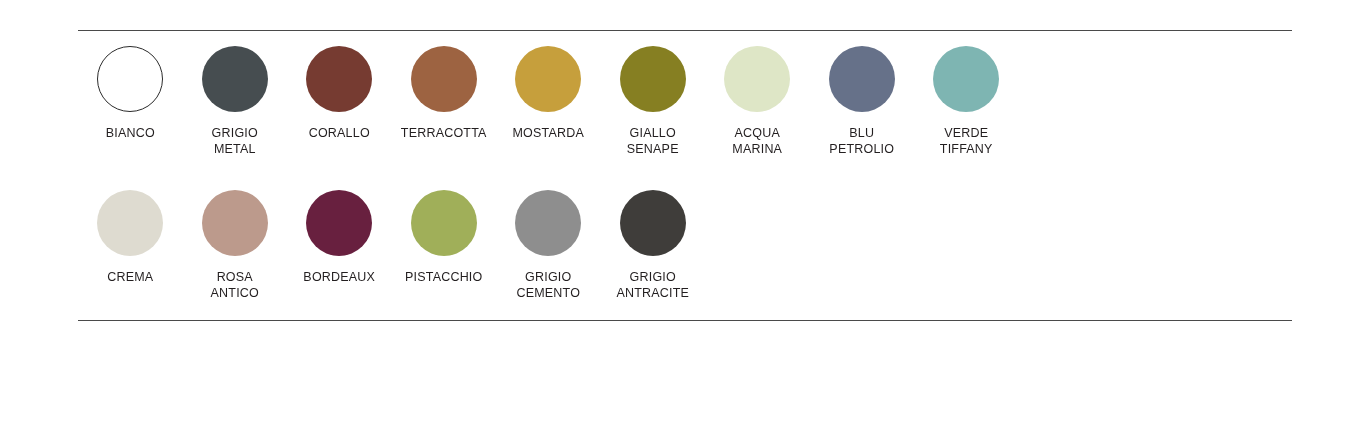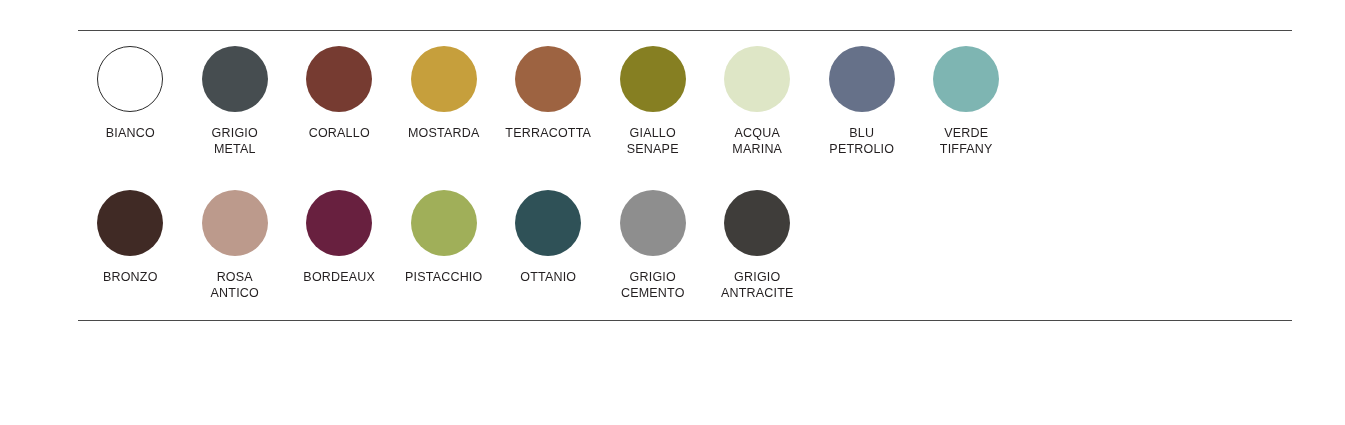--- a/index.html
+++ b/index.html
@@ -95,26 +95,26 @@
         <div class="swatch">
           <div class="swatch-dot" style="background-color: rgb(70, 77, 80);"></div>
           <div class="swatch-label">GRIGIO
 METAL</div>
         </div>
         <div class="swatch">
           <div class="swatch-dot" style="background-color: rgb(118, 59, 49);"></div>
           <div class="swatch-label">CORALLO</div>
         </div>
         <div class="swatch">
+          <div class="swatch-dot" style="background-color: rgb(157, 99, 65);"></div>
+          <div class="swatch-label">TERRACOTTA</div>
+        </div>
+        <div class="swatch">
           <div class="swatch-dot" style="background-color: rgb(198, 159, 60);"></div>
           <div class="swatch-label">MOSTARDA</div>
-        </div>
-        <div class="swatch">
-          <div class="swatch-dot" style="background-color: rgb(157, 99, 65);"></div>
-          <div class="swatch-label">TERRACOTTA</div>
         </div>
         <div class="swatch">
           <div class="swatch-dot" style="background-color: rgb(134, 127, 34);"></div>
           <div class="swatch-label">GIALLO
 SENAPE</div>
         </div>
         <div class="swatch">
           <div class="swatch-dot" style="background-color: rgb(222, 230, 198);"></div>
           <div class="swatch-label">ACQUA
 MARINA</div>
@@ -125,39 +125,35 @@
 PETROLIO</div>
         </div>
         <div class="swatch">
           <div class="swatch-dot" style="background-color: rgb(126, 181, 178);"></div>
           <div class="swatch-label">VERDE
 TIFFANY</div>
         </div>
       </div>
     <div class="swatch-row row-2">
         <div class="swatch">
-          <div class="swatch-dot" style="background-color: rgb(64, 42, 37);"></div>
-          <div class="swatch-label">BRONZO</div>
+          <div class="swatch-dot" style="background-color: rgb(222, 219, 208);"></div>
+          <div class="swatch-label">CREMA</div>
         </div>
         <div class="swatch">
           <div class="swatch-dot" style="background-color: rgb(188, 154, 140);"></div>
           <div class="swatch-label">ROSA
 ANTICO</div>
         </div>
         <div class="swatch">
           <div class="swatch-dot" style="background-color: rgb(104, 32, 63);"></div>
           <div class="swatch-label">BORDEAUX</div>
         </div>
         <div class="swatch">
           <div class="swatch-dot" style="background-color: rgb(160, 175, 89);"></div>
           <div class="swatch-label">PISTACCHIO</div>
-        </div>
-        <div class="swatch">
-          <div class="swatch-dot" style="background-color: rgb(47, 81, 87);"></div>
-          <div class="swatch-label">OTTANIO</div>
         </div>
         <div class="swatch">
           <div class="swatch-dot" style="background-color: rgb(142, 142, 142);"></div>
           <div class="swatch-label">GRIGIO
 CEMENTO</div>
         </div>
         <div class="swatch">
           <div class="swatch-dot" style="background-color: rgb(63, 61, 58);"></div>
           <div class="swatch-label">GRIGIO
 ANTRACITE</div>

